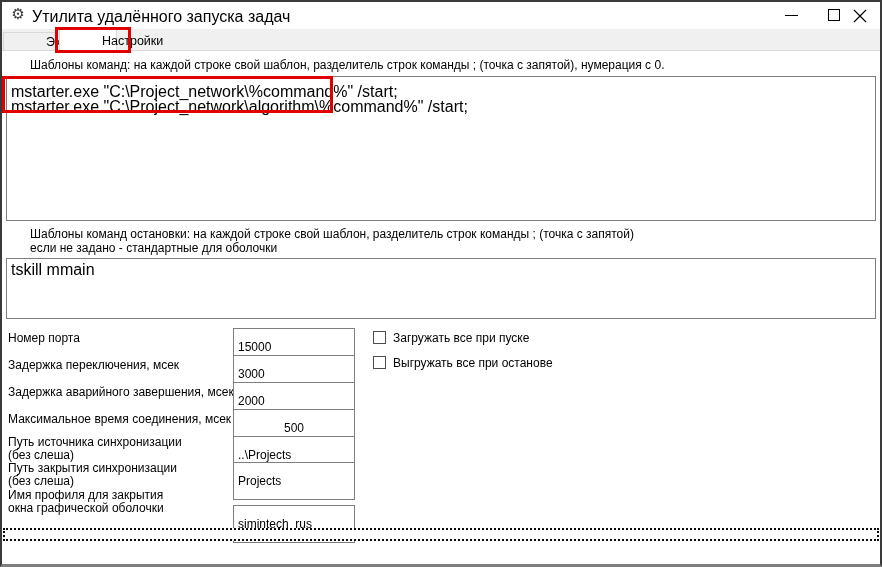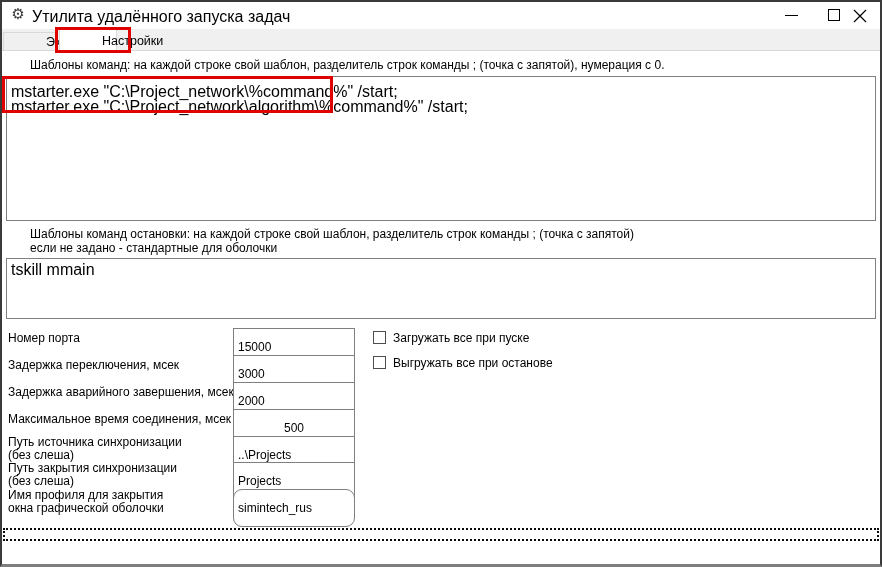--- a/index.html
+++ b/index.html
@@ -117,21 +117,21 @@
   <div class="field-label two" style="top:460px;">
     <div>Путь закрытия синхронизации</div>
     <div>(без слеша)</div>
   </div>
   <input class="field" style="top: 460px;" value="Projects">
 
   <div class="field-label two" style="top:487px;">
     <div>Имя профиля для закрытия</div>
     <div>окна графической оболочки</div>
   </div>
-  <input class="field" style="top: 487px; border-radius: 9px;" value="simintech_rus">
+  <input class="field" style="top: 503px;" value="simintech_rus">
 
   <div class="cbrow" style="top:329px;width:200px;">
     <span class="cbbox"></span>
     <span class="cblabel">Загружать все при пуске</span>
   </div>
   <div class="cbrow" style="top:354px;width:210px;">
     <span class="cbbox"></span>
     <span class="cblabel">Выгружать все при останове</span>
   </div>
 

